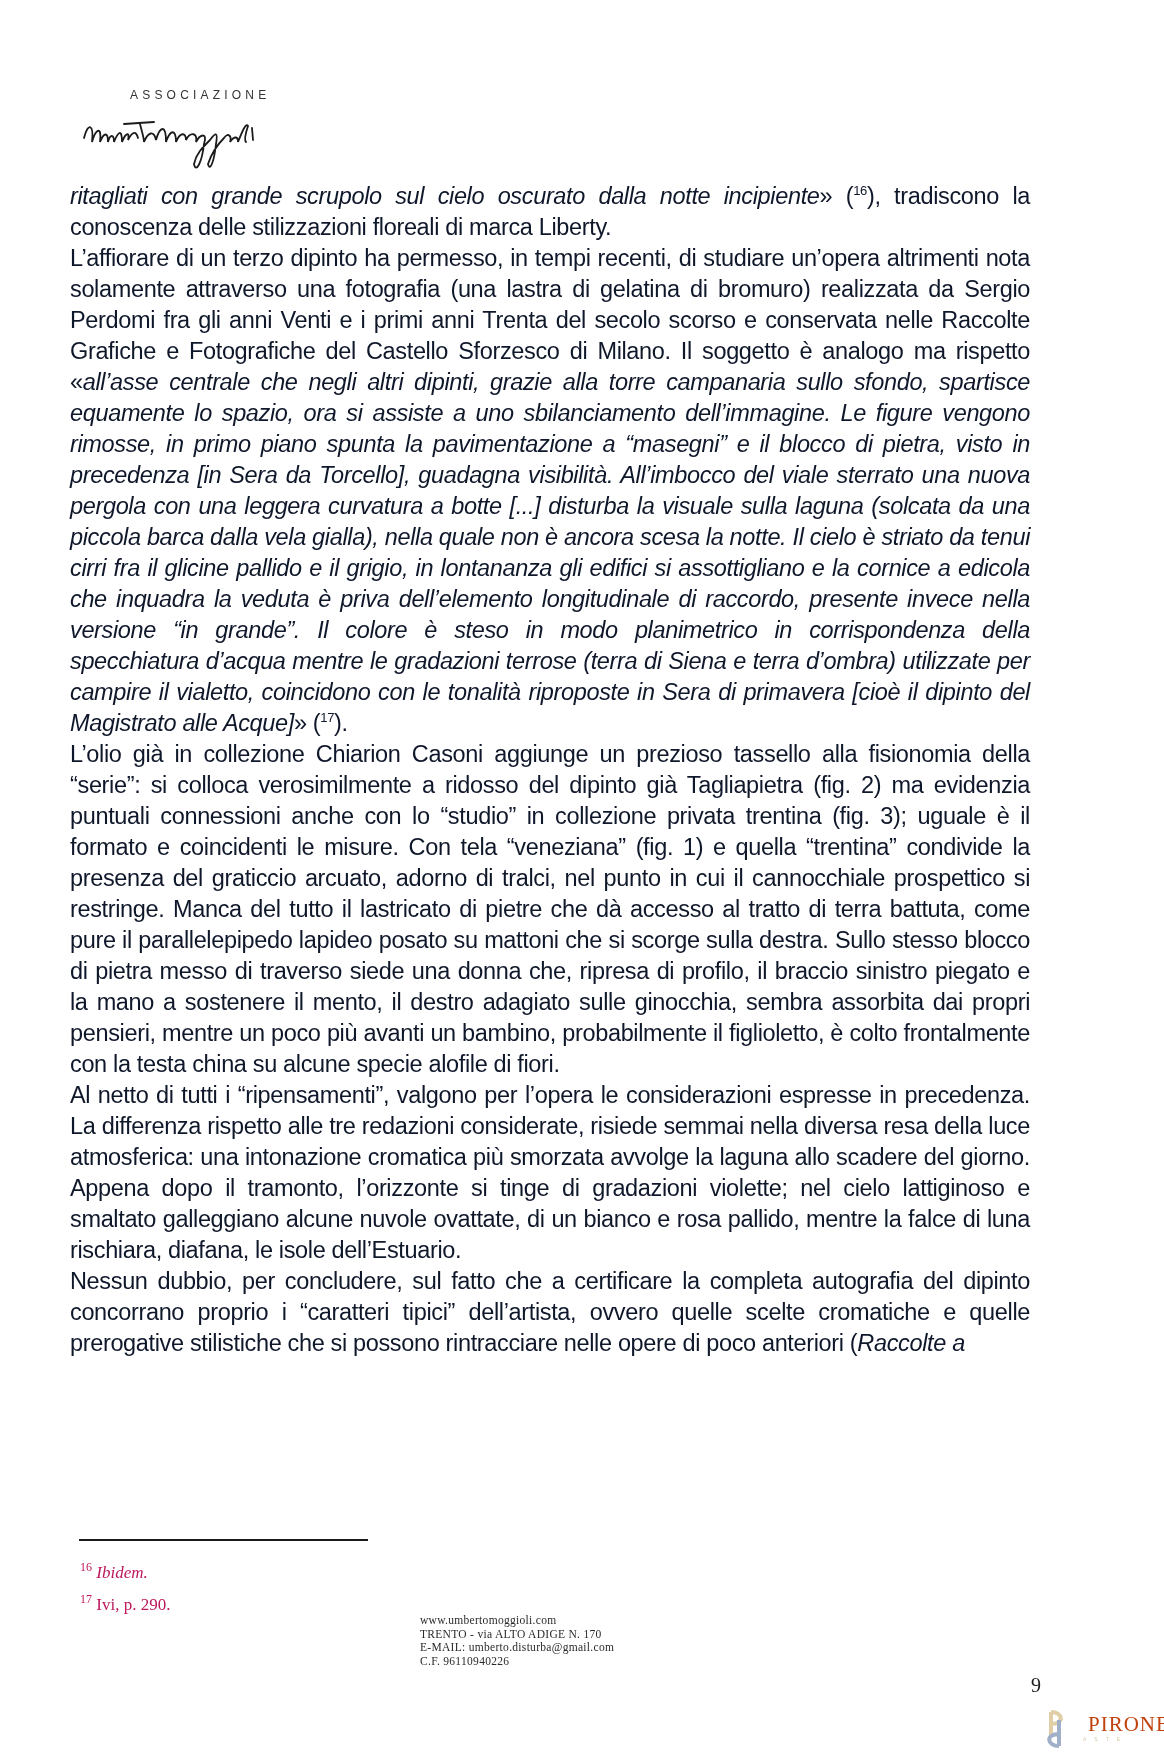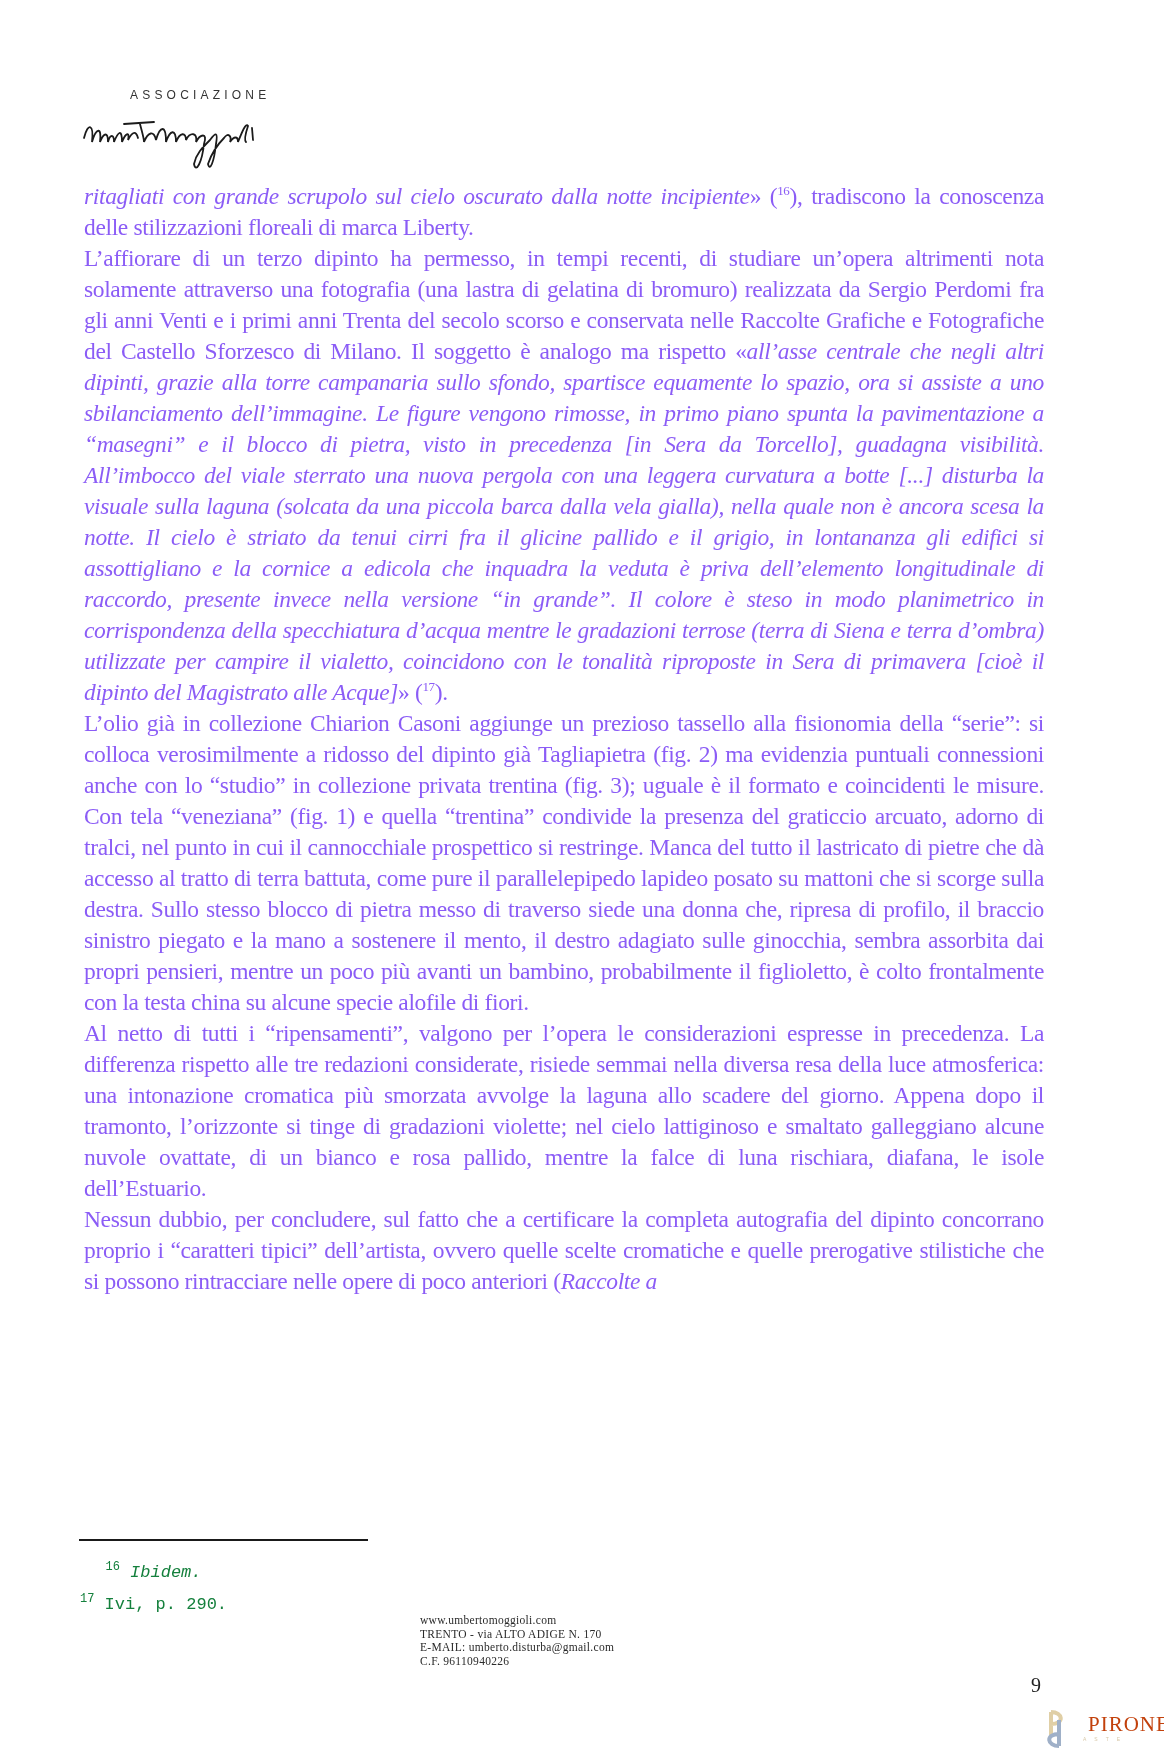--- a/index.html
+++ b/index.html
@@ -7,32 +7,32 @@
     width:1164px; height:1754px; background:#ffffff; position:relative; overflow:hidden;
     font-family:"DejaVu Serif", "Liberation Serif", serif; color:#1c1c1c;
   }
   .header { position:absolute; left:78px; top:88px; }
   .assoc {
     position:absolute; left:52px; top:0; font-family:"Liberation Sans", sans-serif;
     font-size:12px; letter-spacing:4.2px; color:#333;
   }
   .signature { position:absolute; left:0; top:14px; width:220px; height:80px; }
   .body-text {
-    position:absolute; left:84px; top:181px; width:960px;
-    font-family:Liberation Serif, serif; font-size:23.5px; line-height:31px;
-    text-align:justify; color:#8b5cf6; letter-spacing:-0.35px;
+    position:absolute; left:70px; top:181px; width:960px;
+    font-family:Liberation Sans, sans-serif; font-size:23.5px; line-height:31px;
+    text-align:justify; color:#0f172a; letter-spacing:-0.35px;
   }
   .body-text p { margin:0; }
   .body-text i { font-style:italic; }
   .body-text sup { font-size:13px; line-height:0; vertical-align:super; }
   .heading { margin-top:31px !important; font-weight:bold; font-size:22px; }
   .rule { position:absolute; left:79px; top:1539px; width:289px; height:2px; background:#1a1a1a; }
   .footnotes {
-    position:absolute; left:80px; top:1554px; font-family:Liberation Mono, monospace;
-    font-size:17px; line-height:27px; color:#15803d;text-align:center;
+    position:absolute; left:80px; top:1554px; font-family:Liberation Serif, serif;
+    font-size:17px; line-height:27px; color:#be185d;
   }
   .footnotes p { margin:0; }
   .footnotes sup { font-size:12px; }
   .contact {
     position:absolute; left:420px; top:1614px; width:320px; 
     font-family:"Liberation Serif", serif; font-size:11.5px; line-height:13.5px; color:#2a2a2a; letter-spacing:0.3px;
   }
   .page-number { position:absolute; left:1031px; top:1674px; font-family:"Liberation Serif", serif; font-size:20px; color:#222; }
   .watermark { position:absolute; left:1043px; top:1706px; width:120px; height:44px; }
   .wm-logo { position:absolute; left:0; top:4px; width:26px; height:38px; }

